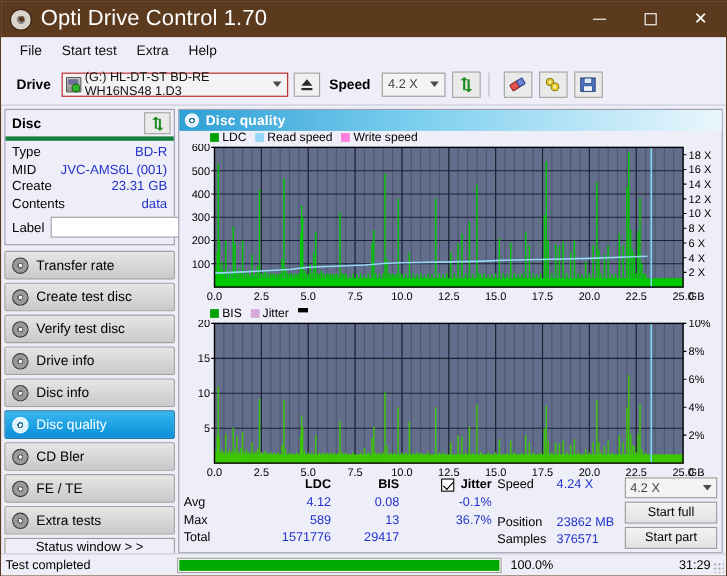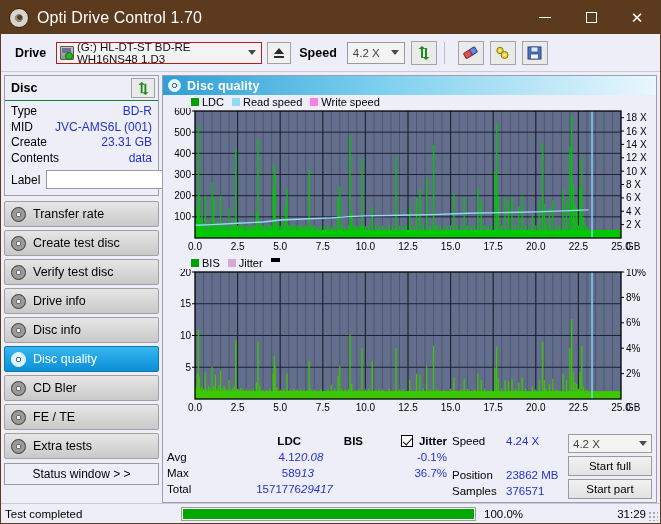--- a/index.html
+++ b/index.html
@@ -29,21 +29,21 @@
     background: radial-gradient(circle at 50% 50%, #f0f0f0 0 16%, #8d8d8d 17% 30%, #d8d4cc 31% 75%, #a09a90 76% 100%);
     border: 1px solid #3a2412;
     position: relative;
   }
   .title-icon::after{
     content:""; position:absolute; left:50%; top:50%;
     width:5px;height:5px;margin:-2.5px 0 0 -2.5px;border-radius:50%;
     background:#5b3a1e;
   }
   .title-text {
-    color: #ffffff; font-size: 16px; letter-spacing: .1px;
+    color: #ffffff; font-size: 20px; letter-spacing: .1px;
   }
   .win-btns { margin-left: auto; display: flex; height: 33px; }
   .win-btn {
     width: 46px; height: 33px; display: flex; align-items: center; justify-content: center;
     color: #ffffff; font-size: 15px; line-height: 1;
   }
   .win-btn.min span { display:block; width:12px; height:1.5px; background:#fff; }
   .win-btn.max span { display:block; width:11px; height:11px; border:1.5px solid #fff; }
 
   
@@ -99,21 +99,21 @@
   
   .body { flex: 1; display: flex; padding: 3px 3px 0 3px; gap: 3px; min-height: 0; }
 
   
   .leftcol { width: 155px; display: flex; flex-direction: column; }
   .disc-panel {
     border: 1px solid #9d9dae; background: #eeeef8;
   }
   .disc-head {
     display:flex; align-items:center; padding: 2px 3px 2px 6px;
-    border-bottom: 1px solid #15803d;
+    border-bottom: 4px solid #15803d;
   }
   .disc-head-title { font-size: 12.5px; font-weight: bold; color: #000; }
   .refresh-btn {
     margin-left:auto; width: 24px; height: 20px; background:#eaeaea; border:1px solid #a4a4a4;
     display:flex;align-items:center;justify-content:center;
   }
   .disc-rows { padding: 3px 6px 2px 6px; }
   .disc-row { display:flex; justify-content:space-between; font-size: 12px; line-height: 15.6px; }
   .disc-row .k { color: #000; }
   .disc-row .v { color: #2233cc; }
@@ -182,21 +182,21 @@
   .chart-svg { display:block; }
 
   
   .stats {
     flex: 0 0 auto; display:flex; padding: 2px 4px 3px 4px; font-size:11.5px;
   }
   .stats-left { width: 290px; }
   .srow { display:flex; align-items:center; height:16px; }
   .srow .lab { width: 68px; color:#000; }
   .srow .c1  { width: 66px; text-align:right; color:#2233cc; }
-  .srow .c2  { width: 62px; color:#2233cc;font-style:italic; }
+  .srow .c2  { width: 62px; text-align:right; color:#2233cc; }
   .srow .c3  { width: 84px; text-align:right; color:#2233cc; }
   .srow .h1  { width: 66px; text-align:right; color:#000; font-weight:bold;}
   .srow .h2  { width: 62px; text-align:right; color:#000; font-weight:bold;}
   .jit-head { width: 84px; display:flex; align-items:center; justify-content:flex-end; gap:6px;}
   .chk { width:12px;height:12px;border:1px solid #000;background:#fff;position:relative;}
   .chk::after{content:"";position:absolute;left:3px;top:0px;width:4px;height:8px;border:solid #000;border-width:0 1.6px 1.6px 0;transform:rotate(42deg);}
   .jit-lab{font-weight:bold;color:#000;}
   .stats-right { flex:1; display:flex; }
   .sr-labels { width: 116px; }
   .sr-row { display:flex; height:16px; align-items:center; }
@@ -211,21 +211,21 @@
     width: 84px; height: 20px; background: linear-gradient(#f2f2f2,#e2e2e2);
     border:1px solid #9a9a9a; font-size:11.5px; color:#000;
     display:flex;align-items:center;justify-content:center;
   }
 
   
   .statusbar {
     height: 20px; flex: 0 0 20px; display:flex; align-items:center;
     border-top:1px solid #c9c9d8; background:#eeeef8; font-size:11.5px;
   }
-  .sb-text { width: 180px; padding-left: 4px; color:#000; }
+  .sb-text { width: 160px; padding-left: 4px; color:#000; }
   .sb-prog { width: 295px; height: 14px; border:1px solid #9c9c9c; background:#fff; padding:1px;}
   .sb-prog-fill { height:100%; background:#00a800; }
   .sb-pct { width: 80px; padding-left:8px; color:#000;}
   .sb-time { flex:1; text-align:right; padding-right: 14px; color:#000;}
   .grip { position:absolute; right:2px; bottom:2px; width:10px;height:10px;
      background:
        radial-gradient(#999 36%, transparent 38%) 0 0/4px 4px repeat;
      opacity:.8;}
 </style>
 </head>
@@ -240,20 +240,26 @@
       <div class="win-btn min">
           <span></span>
         </div>
       <div class="win-btn max">
           <span></span>
         </div>
       <div class="win-btn">✕</div>
     </div>
   </div>
 
+  <div class="menubar">
+    <div>File</div>
+    <div>Start test</div>
+    <div>Extra</div>
+    <div>Help</div>
+  </div>
 
   <div class="toolbar">
     <div class="tb-label">Drive</div>
     <div class="drive-combo">
       <div class="drv-ico"></div>
       <span>(G:)  HL-DT-ST BD-RE  WH16NS48 1.D3</span>
       <div class="cb-arrow"></div>
     </div>
     <div class="eject-btn">
       <div class="eject-tri"></div>

